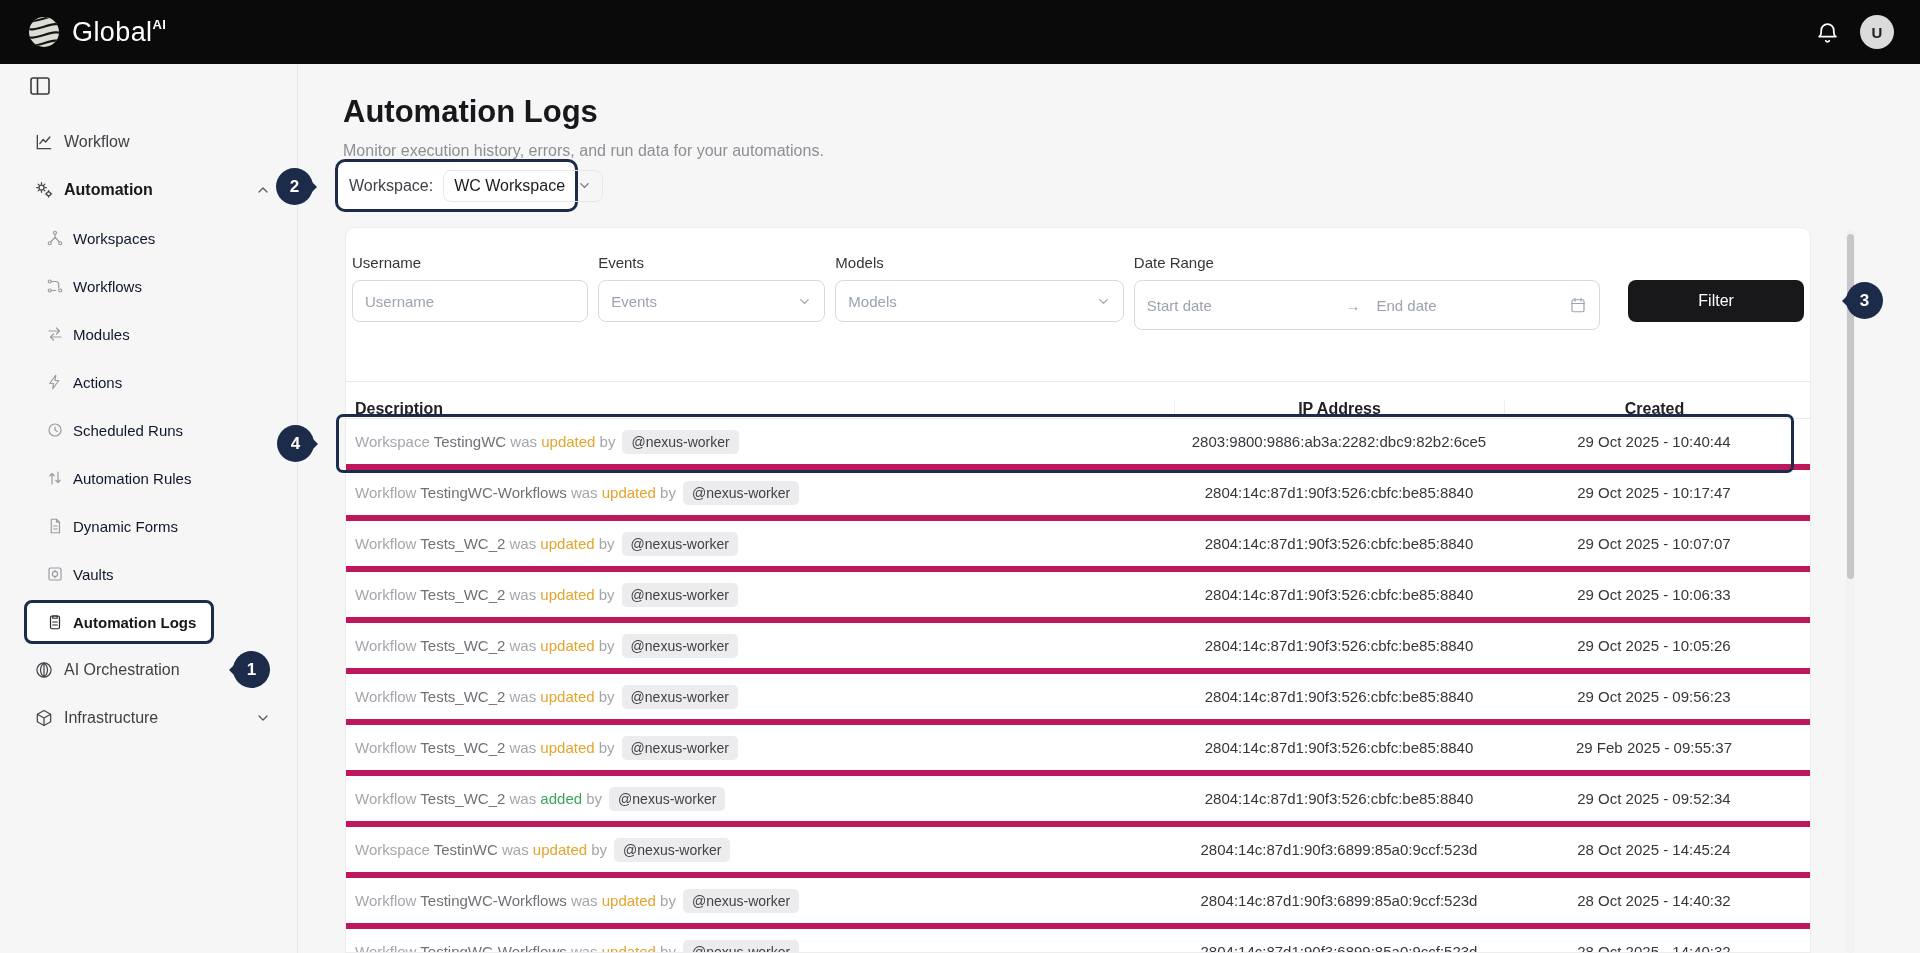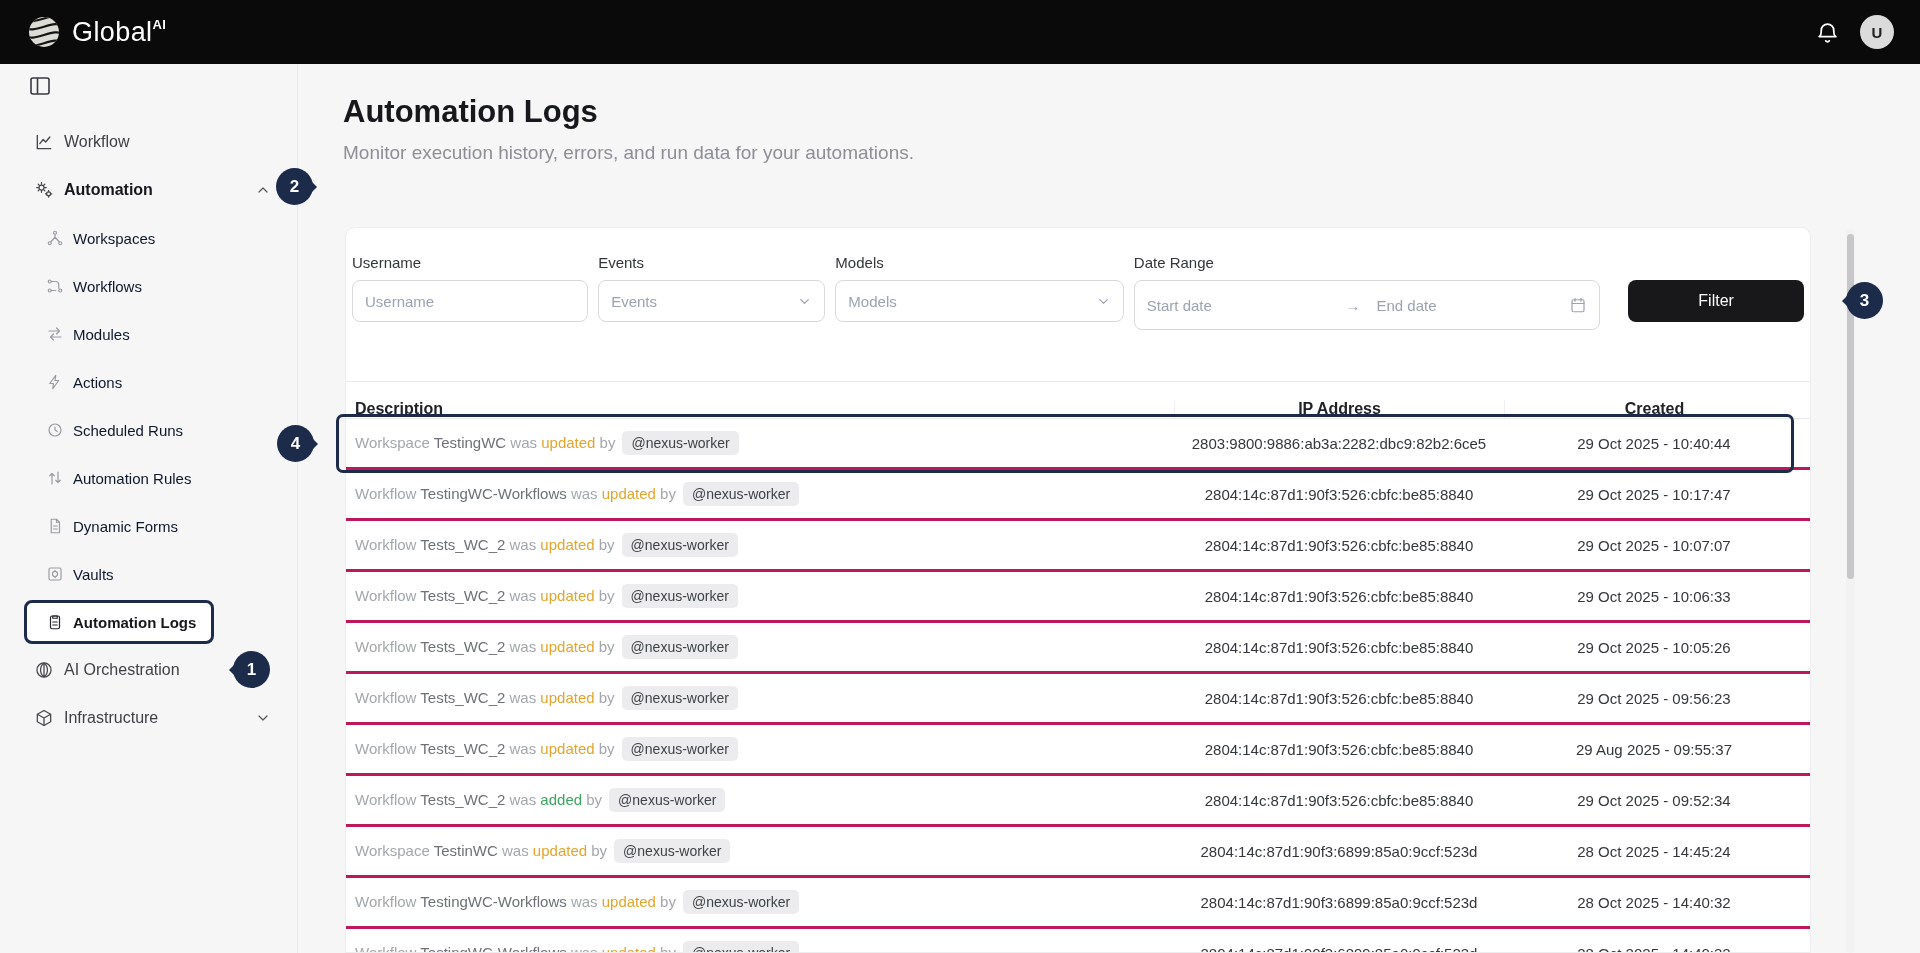--- a/index.html
+++ b/index.html
@@ -53,21 +53,21 @@
   .nav-child.active {
     background: #FFFFFF; color: #17171C; font-weight: 600;
     border: 3px solid #1C2B4A; padding-left: 19px;
   }
   .nav-child.active .nicon { color: #26262C; }
   .nlabel { white-space: nowrap; }
 
   
   .main { position: absolute; left: 298px; top: 64px; right: 0; bottom: 0; }
   .page-title { position: absolute; left: 45px; top: 30px; font-size: 31px; font-weight: 700; color: #17181C; }
-  .page-subtitle { position: absolute; left: 45px; top: 78px; font-size: 19px; color: #8D8F94; }
+  .page-subtitle { position: absolute; left: 45px; top: 78px; font-size: 16px; color: #8D8F94; }
 
   .ws-box {
     position: absolute; left: 37px; top: 95px; width: 243px; height: 53px;
     background: #FFFFFF; border: 3px solid #1C2B4A; border-radius: 10px;
     display: flex; align-items: center; gap: 10px; padding: 0 11px;
   }
   .ws-label { font-size: 16px; color: #3F4246; white-space: nowrap; }
   .ws-select {
     display: flex; align-items: center; gap: 12px; cursor: pointer;
     border: 1px solid #E7E7EA; border-radius: 8px; padding: 6px 10px;
@@ -119,21 +119,21 @@
   .thead {
     display: flex; align-items: flex-end; height: 38px; padding: 0 6px;
     border-top: 1px solid #EAEAEC; border-bottom: 1px solid #EAEAEC;
     font-size: 16px; font-weight: 700; color: #202226;
   }
   .th-desc { flex: 1; padding-left: 3px; }
   .th-ip { width: 330px; text-align: center; border-left: 1px solid #EFEFF1; }
   .th-created { width: 300px; text-align: center; border-left: 1px solid #EFEFF1; }
   .trow {
     display: flex; align-items: center; height: 51px; padding: 0 6px;
-    border-bottom: 3px solid #be185d; background: #fff;
+    border-bottom: 6px solid #be185d; background: #fff;
   }
   .cell-desc { flex: 1; padding-left: 3px; font-size: 15px; color: #A3A7AC; white-space: nowrap; overflow: hidden; }
   .cell-desc .entity-name { color: #6E7277; }
   .cell-desc .action-label { font-weight: 500; }
   .user-pill {
     display: inline-block; background: #ECECEE; color: #3F4246;
     border-radius: 5px; padding: 4px 9px; font-size: 14px; margin-left: 7px;
   }
   .cell-ip { width: 330px; text-align: center; font-size: 15px; color: #34373B; }
   .cell-created { width: 300px; text-align: center; font-size: 15px; color: #34373B; }
@@ -354,20 +354,31 @@
           </svg>
       </span>
     </div>
   </nav>
 </aside>
 
 <main class="main">
   <h1 class="page-title">Automation Logs</h1>
   <p class="page-subtitle">Monitor execution history, errors, and run data for your automations.</p>
 
+  <div class="ws-box">
+    <span class="ws-label">Workspace:</span>
+    <div class="ws-select">
+      <span>WC Workspace</span>
+      <span class="chev-sm">
+        <svg viewBox="0 0 24 24" width="15" height="15" fill="none" stroke="currentColor" stroke-width="2" stroke-linecap="round" stroke-linejoin="round">
+            <path d="M6 9l6 6 6-6"></path>
+          </svg>
+      </span>
+    </div>
+  </div>
 
   <section class="card">
     <div class="filters">
       <div class="field f-username">
         <span class="field-label">Username</span>
         <input class="text-input" type="text" placeholder="Username" style="">
       </div>
       <div class="field f-events">
         <span class="field-label">Events</span>
         <div class="select-box">
@@ -439,21 +450,21 @@
           <div class="cell-created">29 Oct 2025 - 10:05:26</div>
         </div>
         <div class="trow">
           <div class="cell-desc"><span class="muted">Workflow</span><span class="entity-name"> Tests_WC_2</span><span class="muted"> was</span><span class="action-label" style="color: rgb(226, 165, 46);"> updated</span><span class="muted"> by</span><span class="user-pill">@nexus-worker</span></div>
           <div class="cell-ip">2804:14c:87d1:90f3:526:cbfc:be85:8840</div>
           <div class="cell-created">29 Oct 2025 - 09:56:23</div>
         </div>
         <div class="trow">
           <div class="cell-desc"><span class="muted">Workflow</span><span class="entity-name"> Tests_WC_2</span><span class="muted"> was</span><span class="action-label" style="color: rgb(226, 165, 46);"> updated</span><span class="muted"> by</span><span class="user-pill">@nexus-worker</span></div>
           <div class="cell-ip">2804:14c:87d1:90f3:526:cbfc:be85:8840</div>
-          <div class="cell-created">29 Aug 2025 - 09:55:37</div>
+          <div class="cell-created">29 Feb 2025 - 09:55:37</div>
         </div>
         <div class="trow">
           <div class="cell-desc"><span class="muted">Workflow</span><span class="entity-name"> Tests_WC_2</span><span class="muted"> was</span><span class="action-label" style="color: rgb(59, 165, 93);"> added</span><span class="muted"> by</span><span class="user-pill">@nexus-worker</span></div>
           <div class="cell-ip">2804:14c:87d1:90f3:526:cbfc:be85:8840</div>
           <div class="cell-created">29 Oct 2025 - 09:52:34</div>
         </div>
         <div class="trow">
           <div class="cell-desc"><span class="muted">Workspace</span><span class="entity-name"> TestinWC</span><span class="muted"> was</span><span class="action-label" style="color: rgb(226, 165, 46);"> updated</span><span class="muted"> by</span><span class="user-pill">@nexus-worker</span></div>
           <div class="cell-ip">2804:14c:87d1:90f3:6899:85a0:9ccf:523d</div>
           <div class="cell-created">28 Oct 2025 - 14:45:24</div>

